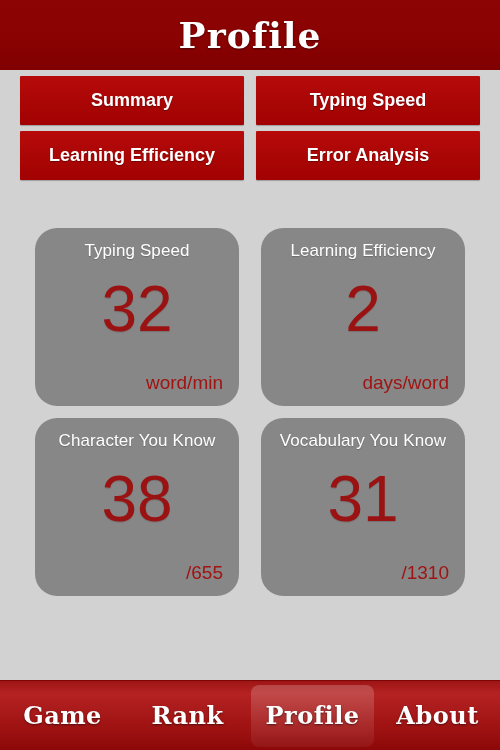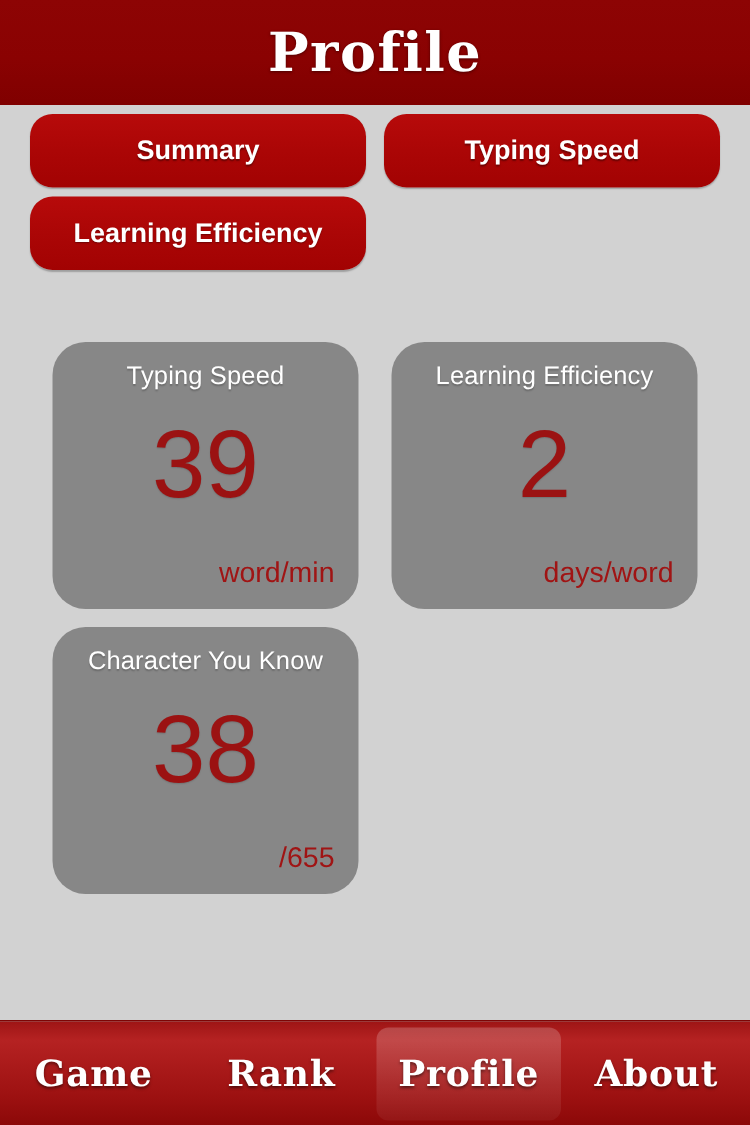--- a/index.html
+++ b/index.html
@@ -39,21 +39,21 @@
     padding: 6px 20px 0 20px;
     display: grid;
     grid-template-columns: 1fr 1fr;
     column-gap: 12px;
     row-gap: 6px;
     box-sizing: border-box;
   }
   .nav-btn {
     background: linear-gradient(180deg, #b70a0a 0%, #ab0606 50%, #a20202 100%);
     border: none;
-    border-radius: 15px;
+    border-radius: 1px;
     height: 49px;
     color: #ffffff;
     font-family: "Liberation Sans", sans-serif;
     font-size: 18px;
     font-weight: bold;
     display: flex;
     align-items: center;
     justify-content: center;
     cursor: pointer;
     box-shadow: 0 1px 1px rgba(0,0,0,0.25);
@@ -161,38 +161,46 @@
 <div class="nav-grid">
   <div class="nav-btn">
     <span>Summary</span>
   </div>
   <div class="nav-btn">
     <span>Typing Speed</span>
   </div>
   <div class="nav-btn">
     <span>Learning Efficiency</span>
   </div>
+  <div class="nav-btn">
+    <span>Error Analysis</span>
+  </div>
 </div>
 
 <div class="cards-area">
   <div class="stat-card">
     <div class="card-title">Typing Speed</div>
-    <div class="card-value">39</div>
+    <div class="card-value">32</div>
     <div class="card-unit">word/min</div>
   </div>
   <div class="stat-card">
     <div class="card-title">Learning Efficiency</div>
     <div class="card-value">2</div>
     <div class="card-unit">days/word</div>
   </div>
   <div class="stat-card">
     <div class="card-title">Character You Know</div>
     <div class="card-value">38</div>
     <div class="card-unit">/655</div>
   </div>
+  <div class="stat-card">
+    <div class="card-title">Vocabulary You Know</div>
+    <div class="card-value">31</div>
+    <div class="card-unit">/1310</div>
+  </div>
 </div>
 
 <div class="tabbar">
   <div class="tab">
     <span class="tab-label">Game</span>
   </div>
   <div class="tab">
     <span class="tab-label">Rank</span>
   </div>
   <div class="tab active">

